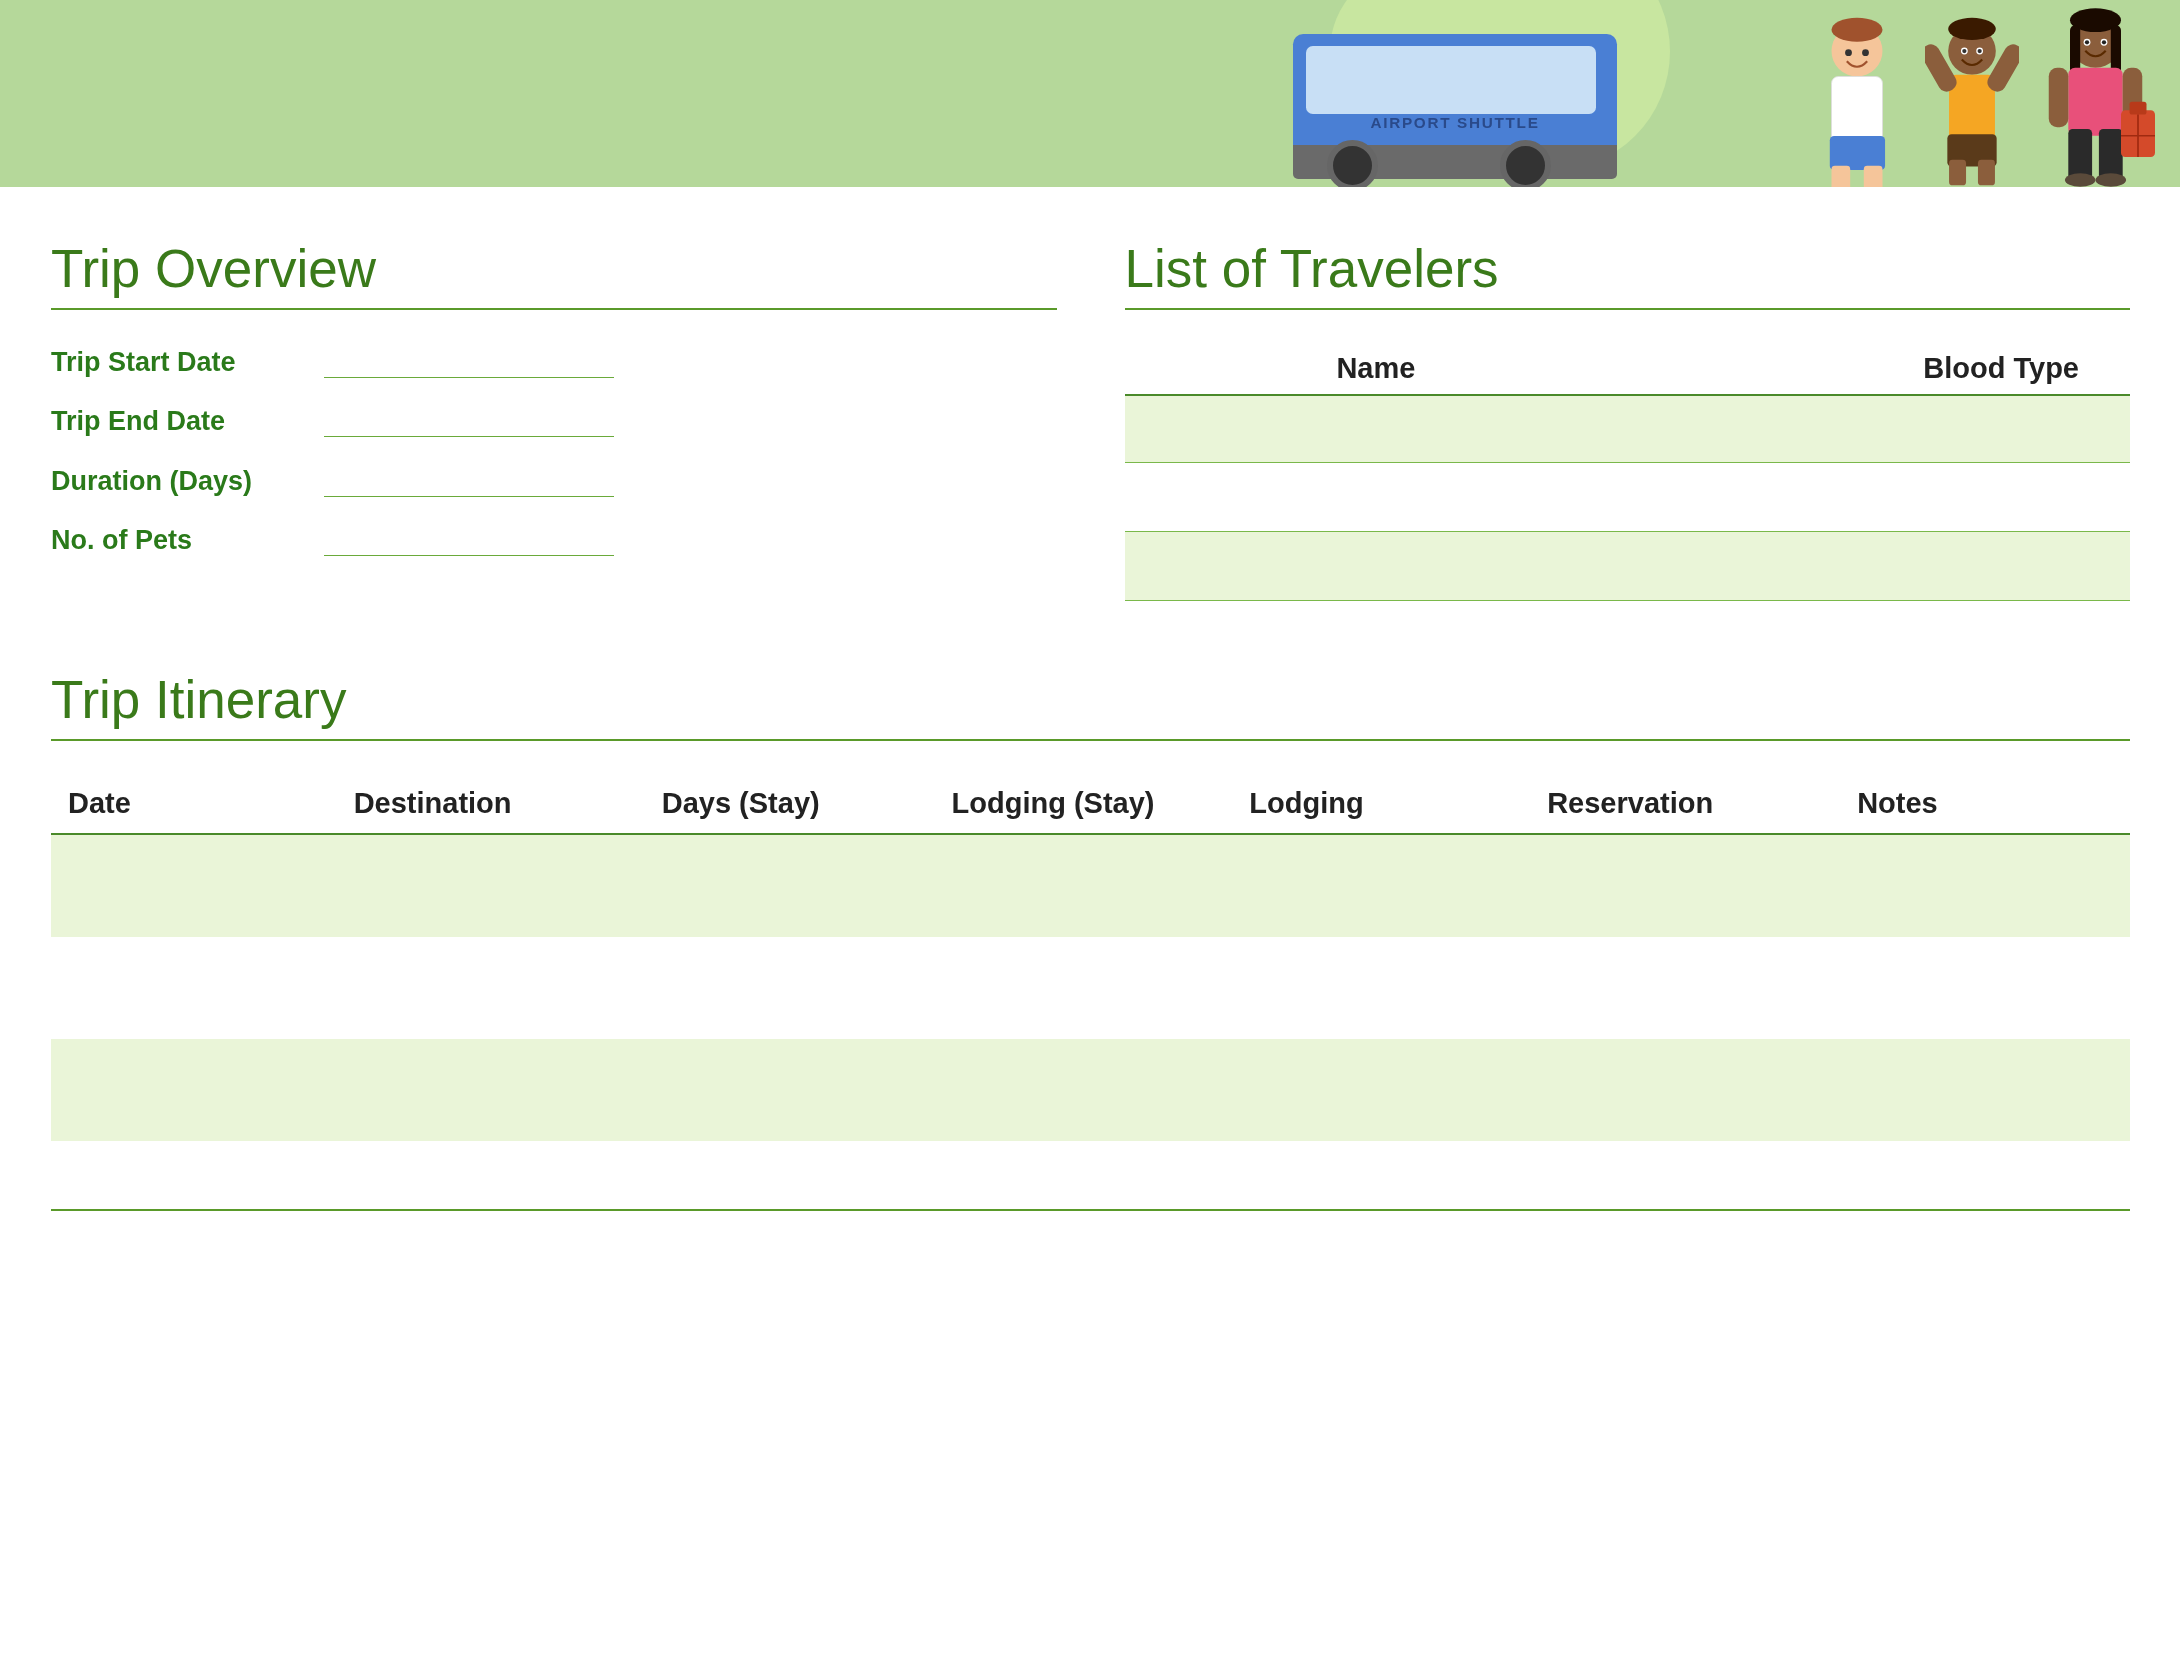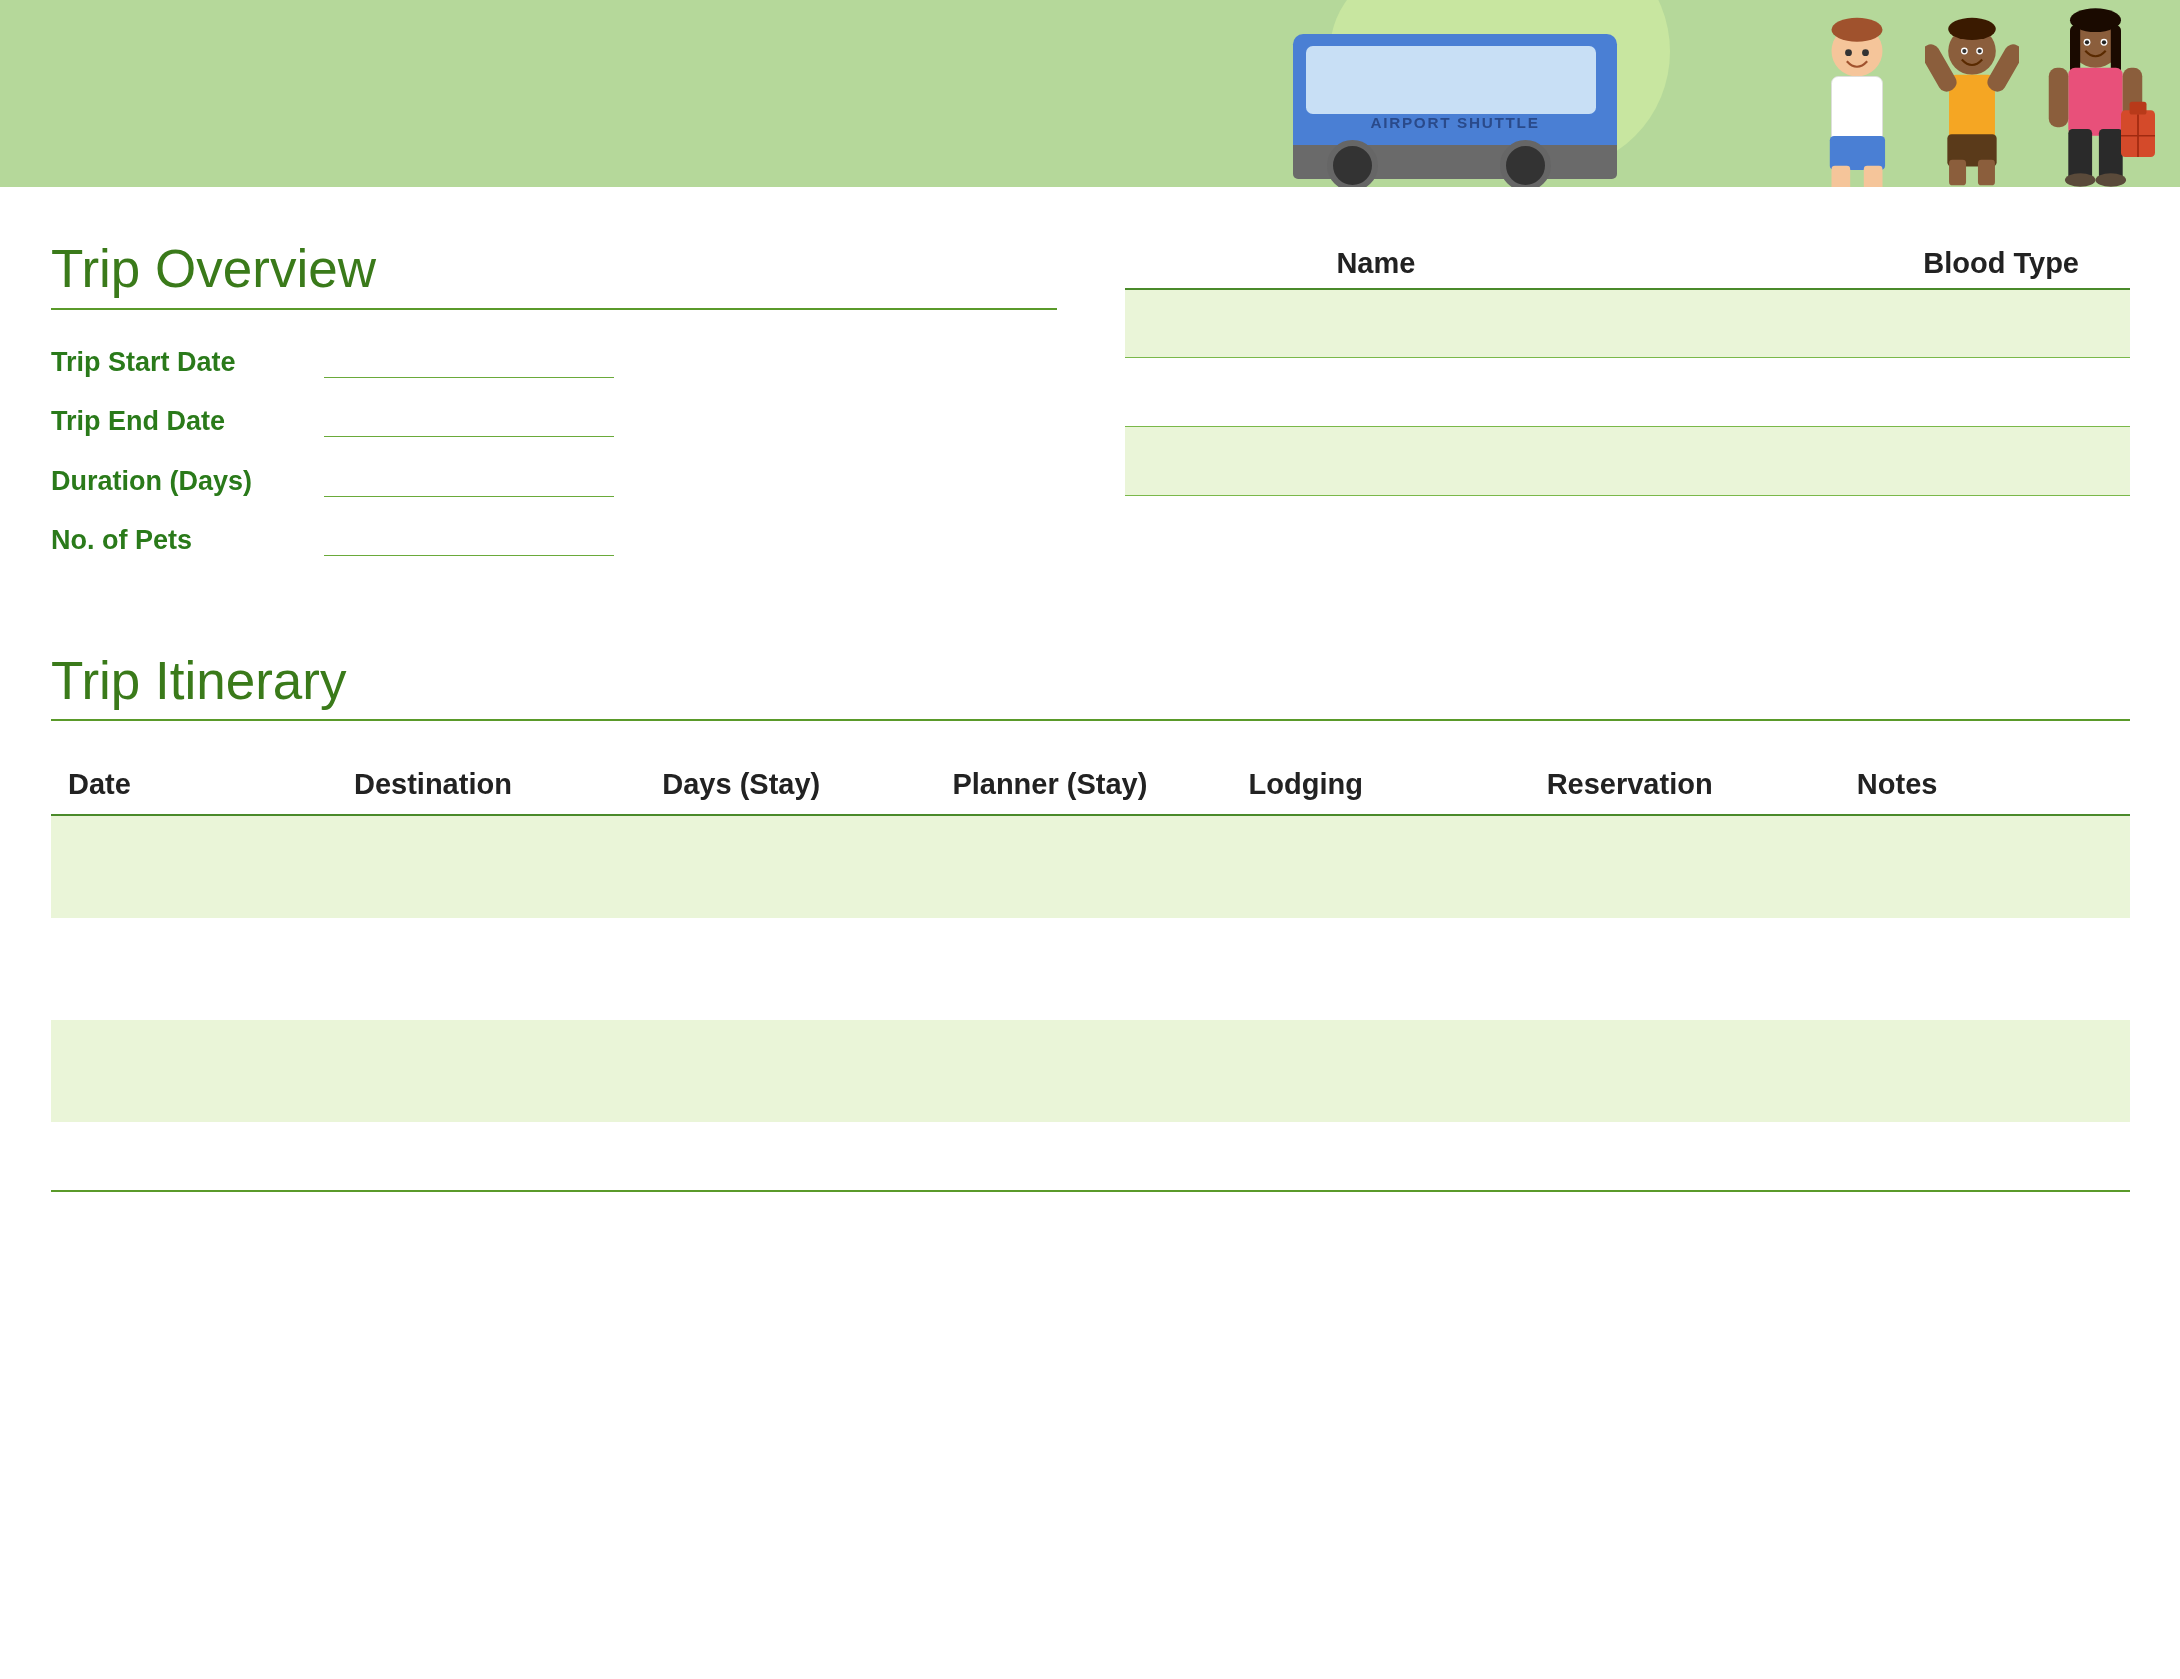--- a/index.html
+++ b/index.html
@@ -391,20 +391,21 @@
       </div>
 
 
       <div class="field-row">
         <span class="field-label">No. of Pets</span>
         <input class="field-input" type="text" style="">
       </div>
     </div>
 
     <div class="list-of-travelers">
+      <h2 class="section-title">List of Travelers</h2>
 
       <table class="travelers-table">
         <thead>
           <tr>
             <th>Name</th>
             <th style="text-align:right; padding-right:51px;">Blood Type</th>
           </tr>
         </thead>
         <tbody>
           <tr class="traveler-row-light">
@@ -427,21 +428,21 @@
 
   <div class="trip-itinerary">
     <h2 class="section-title">Trip Itinerary</h2>
 
     <table class="itinerary-table">
       <thead>
         <tr>
           <th>Date</th>
           <th>Destination</th>
           <th>Days (Stay)</th>
-          <th>Planner (Stay)</th>
+          <th>Lodging (Stay)</th>
           <th>Lodging</th>
           <th>Reservation</th>
           <th>Notes</th>
         </tr>
       </thead>
       <tbody>
         <tr class="itinerary-row-light">
           <td><input style="border: none; background: transparent; width: 100%; height: 85px; font-size: 24px; outline: none;" type="text"></td>
           <td><input style="border: none; background: transparent; width: 100%; height: 85px; font-size: 24px; outline: none;" type="text"></td>
           <td><input style="border: none; background: transparent; width: 100%; height: 85px; font-size: 24px; outline: none;" type="text"></td>

